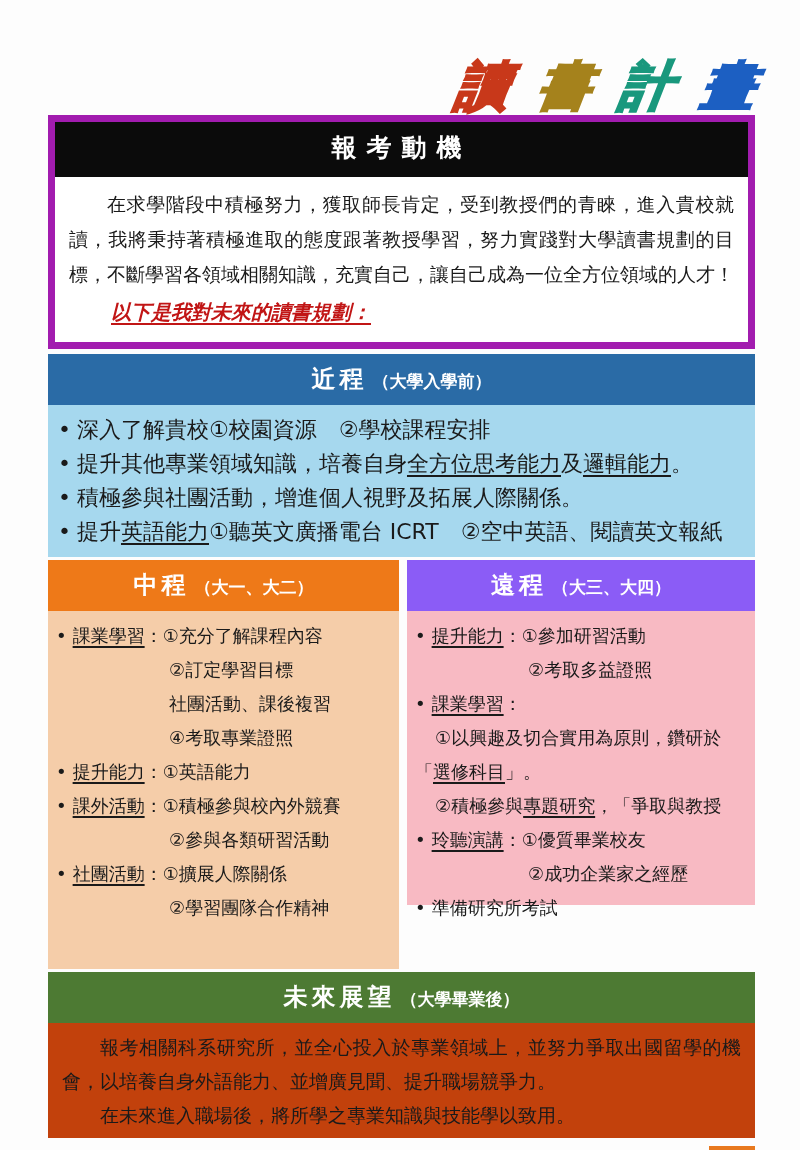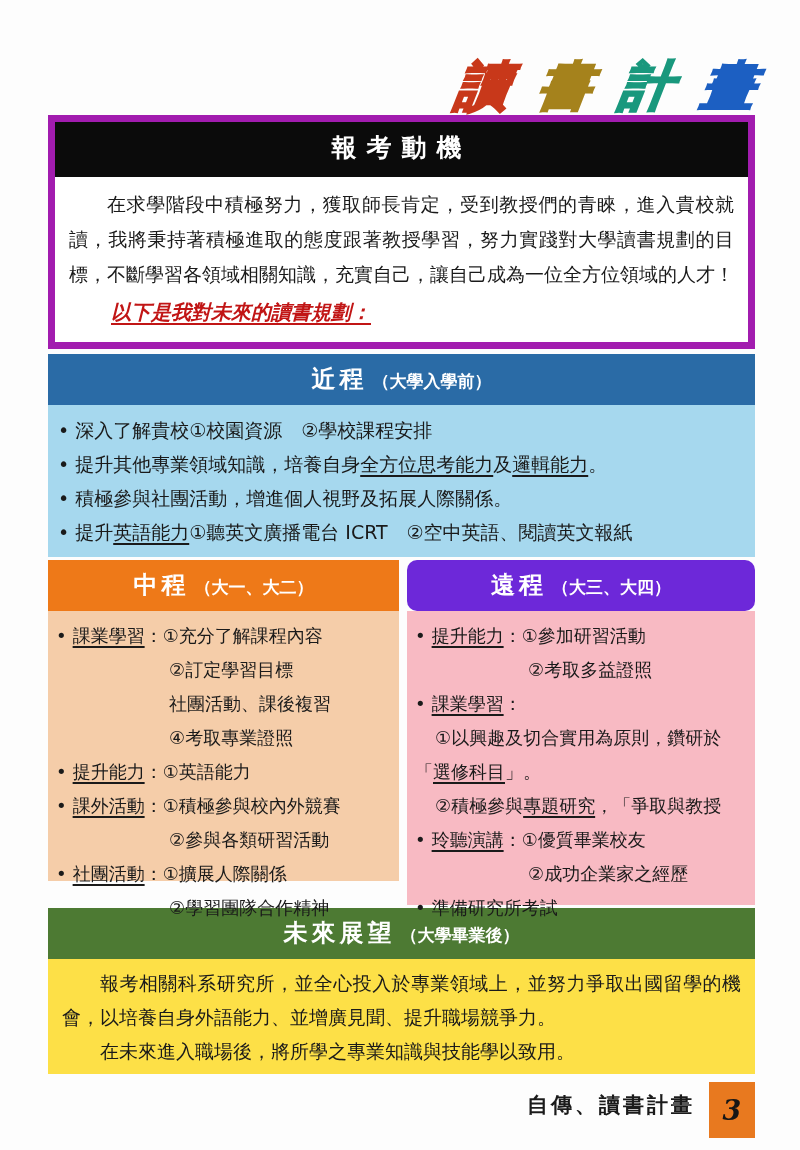--- a/index.html
+++ b/index.html
@@ -18,40 +18,40 @@
   .mot-body { background:#ffffff; padding:10px 14px 4px; font-size:19px; line-height:35px; }
   .mot-body p { text-indent:2em; text-align:justify; }
   .mot-highlight { display:inline-block; color:#c11515; font-weight:bold; font-style:italic; font-size:20px; text-decoration:underline; text-underline-offset:4px; margin:3px 0 8px 42px; }
 
   
   .band { color:#ffffff; text-align:center; padding:9px 0 10px; }
   .band .main { font-size:24px; font-weight:bold; letter-spacing:4px; }
   .band .sub { font-size:17px; font-weight:bold; }
 
   .near-header { background:#2a6ba6; margin-top:5px; }
-  .near-body { background:#a6d8ee; padding:8px 10px 8px; font-size:19px; }
+  .near-body { background:#a6d8ee; padding:8px 10px 8px; font-size:22px; }
   .near-body .ln { line-height:34px; }
 
   .cols { display:flex; gap:8px; margin-top:3px; }
   .col-left { width:351px; }
   .col-right { flex:1; }
   .mid-header { background:#ee7918; }
-  .far-header { background:#6d28d9;border-radius:10px; }
-  .mid-body { background:#f5cda9; height:270px; padding:8px 8px; font-size:18px; }
+  .far-header { background:#8b5cf6; }
+  .mid-body { background:#f5cda9; height:358px; padding:8px 8px; font-size:18px; }
   .far-body { background:#f8bac3; height:294px; padding:8px 8px; font-size:18px; }
   .mid-body .ln, .far-body .ln { line-height:34px; }
 
   .ln.s { padding-left:113px; }   
   .ln.p { padding-left:20px; }    
   .ln.c { padding-left:0; }       
   .bullet { display:inline-block; margin-right:6px; }
   .ul { text-decoration:underline; text-underline-offset:4px; text-decoration-thickness:1.5px; }
 
   .future-header { background:#4d7a33; margin-top:3px; }
-  .future-body { background:#fde047; padding:7px 14px 6px; font-size:19px; line-height:34px; }
+  .future-body { background:#c2410c; padding:7px 14px 6px; font-size:19px; line-height:34px; }
   .future-body p { text-indent:2em; text-align:justify; }
 
   .footer { display:flex; justify-content:flex-end; align-items:flex-start; gap:14px; margin-top:8px; }
   .footer-label { font-size:21px; font-weight:bold; letter-spacing:3px; padding-top:9px; }
   .page-badge { width:46px; height:56px; background:#e8791f; display:flex; align-items:center; justify-content:center; font-family:"DejaVu Serif",serif; font-size:27px; font-weight:bold; font-style:italic; color:#161616; }
 </style>
 </head>
 <body>
 
 <div class="page">

